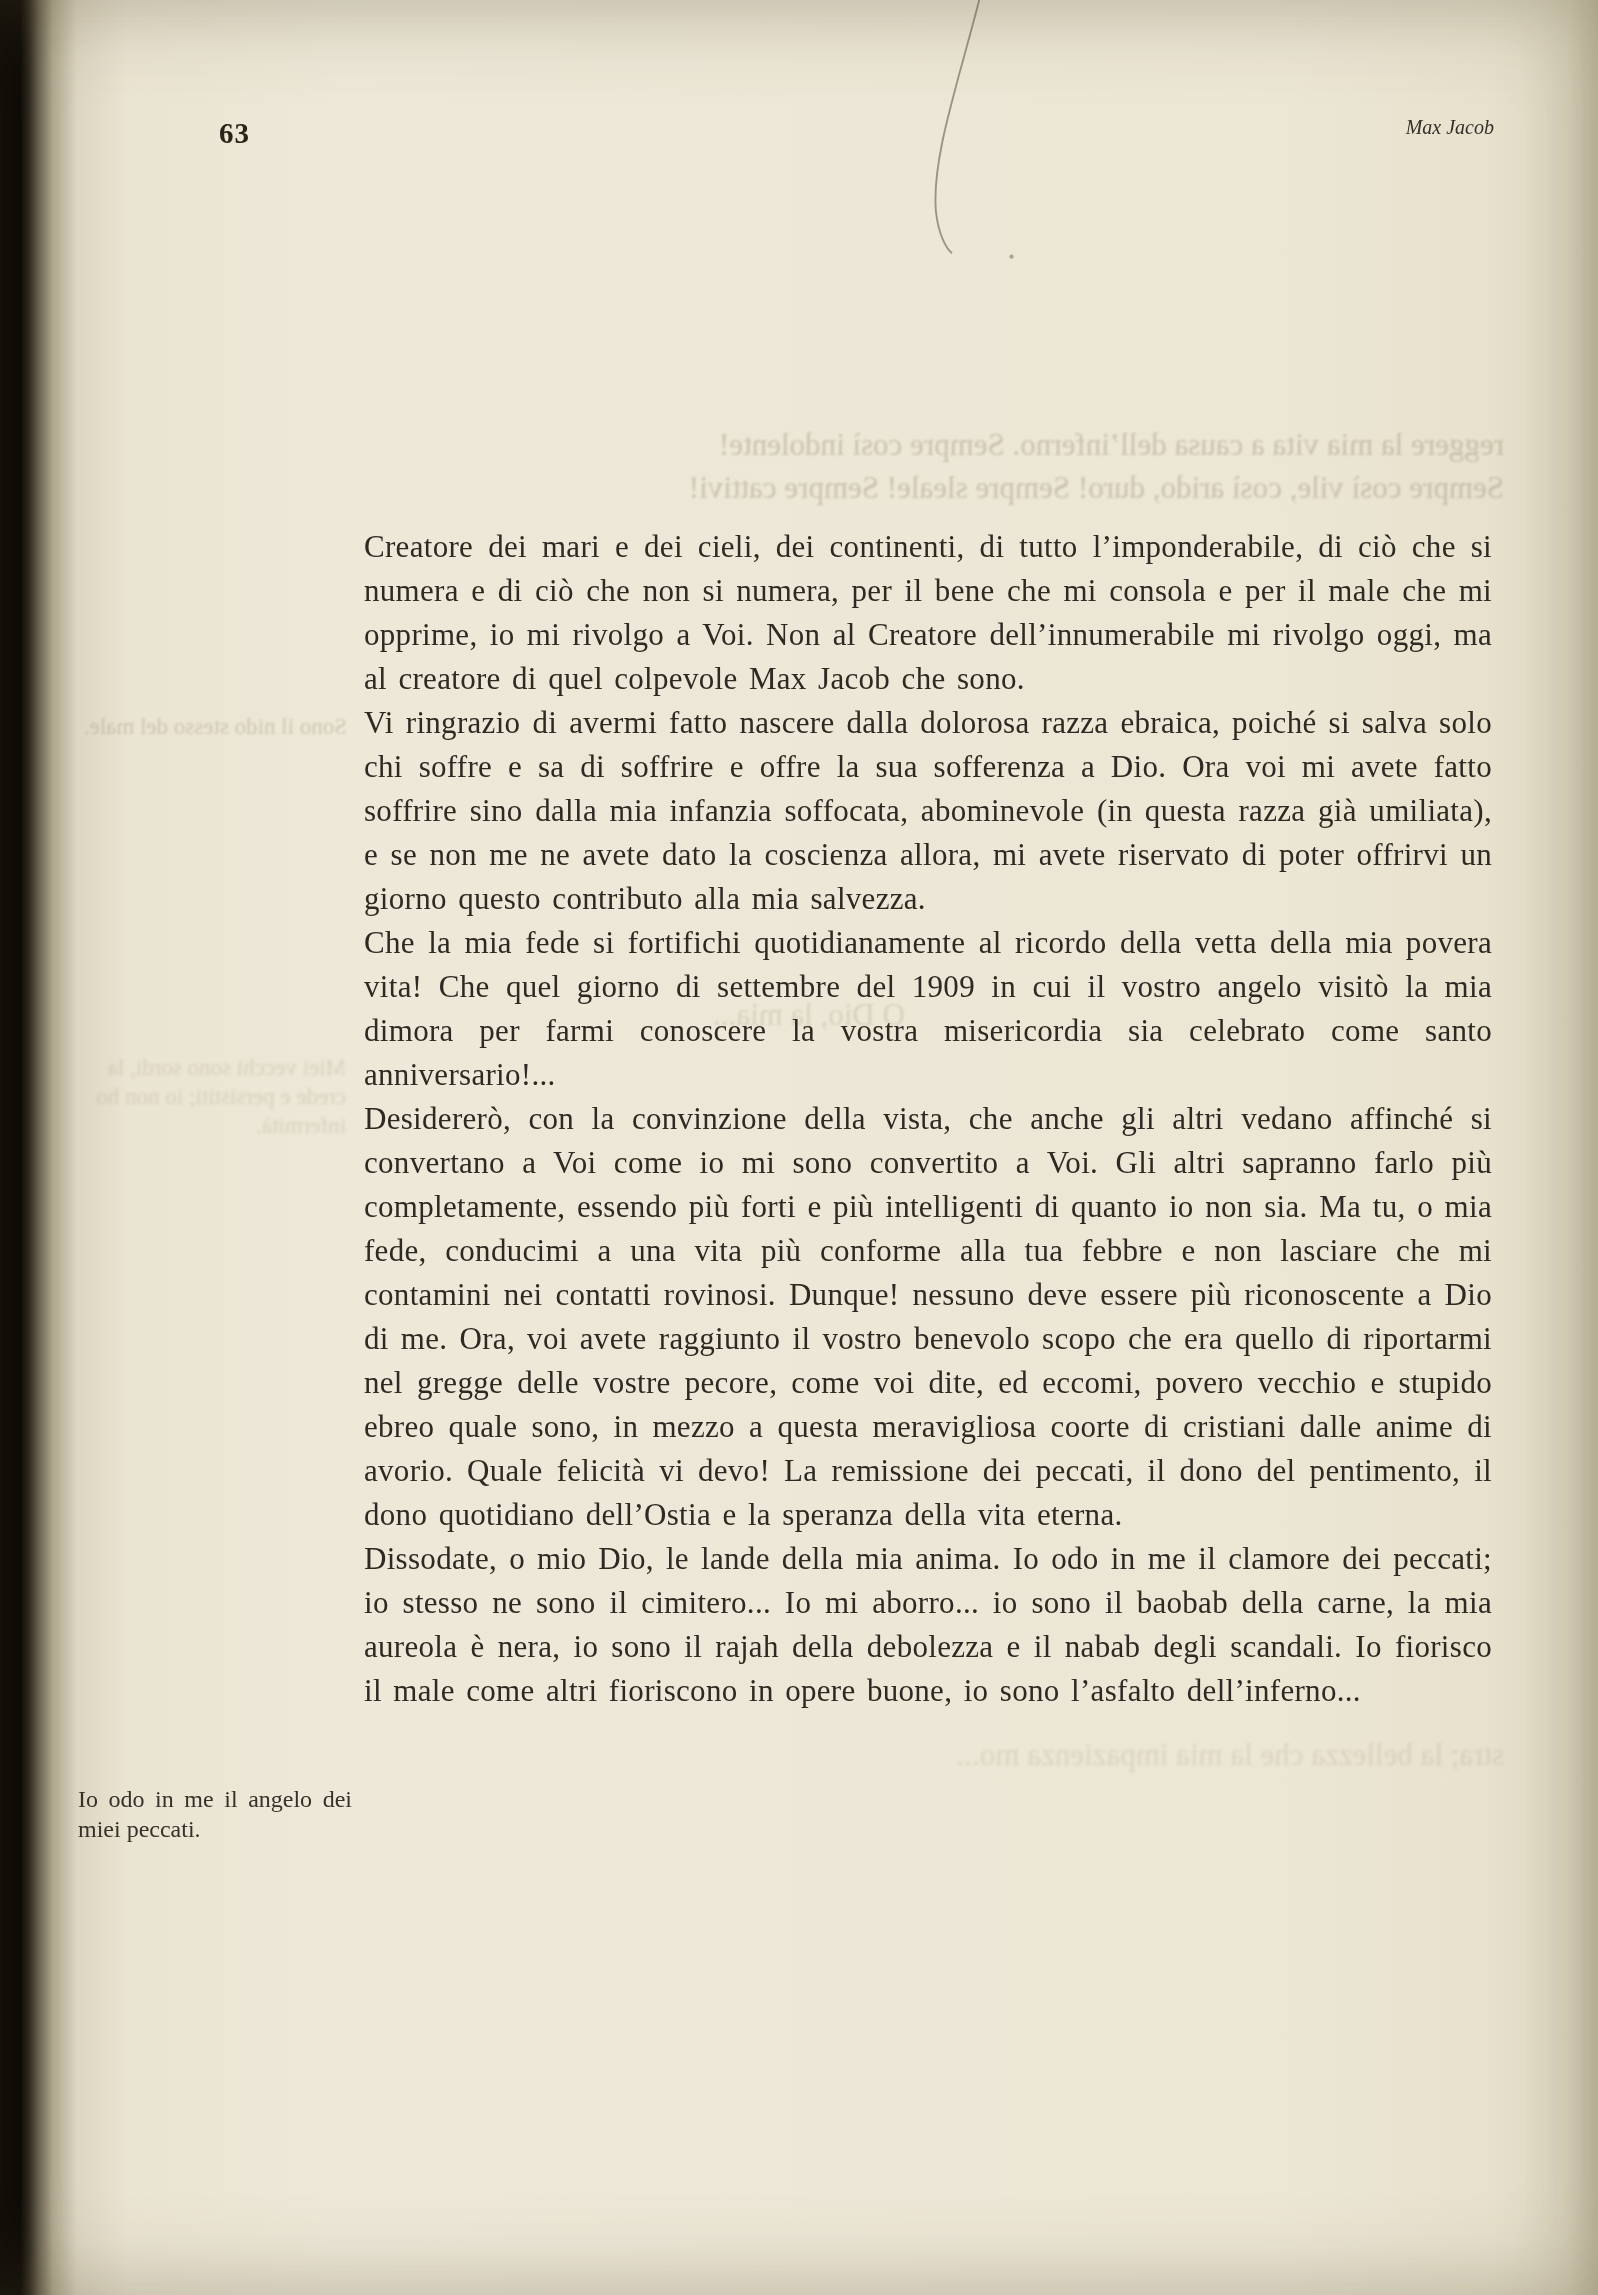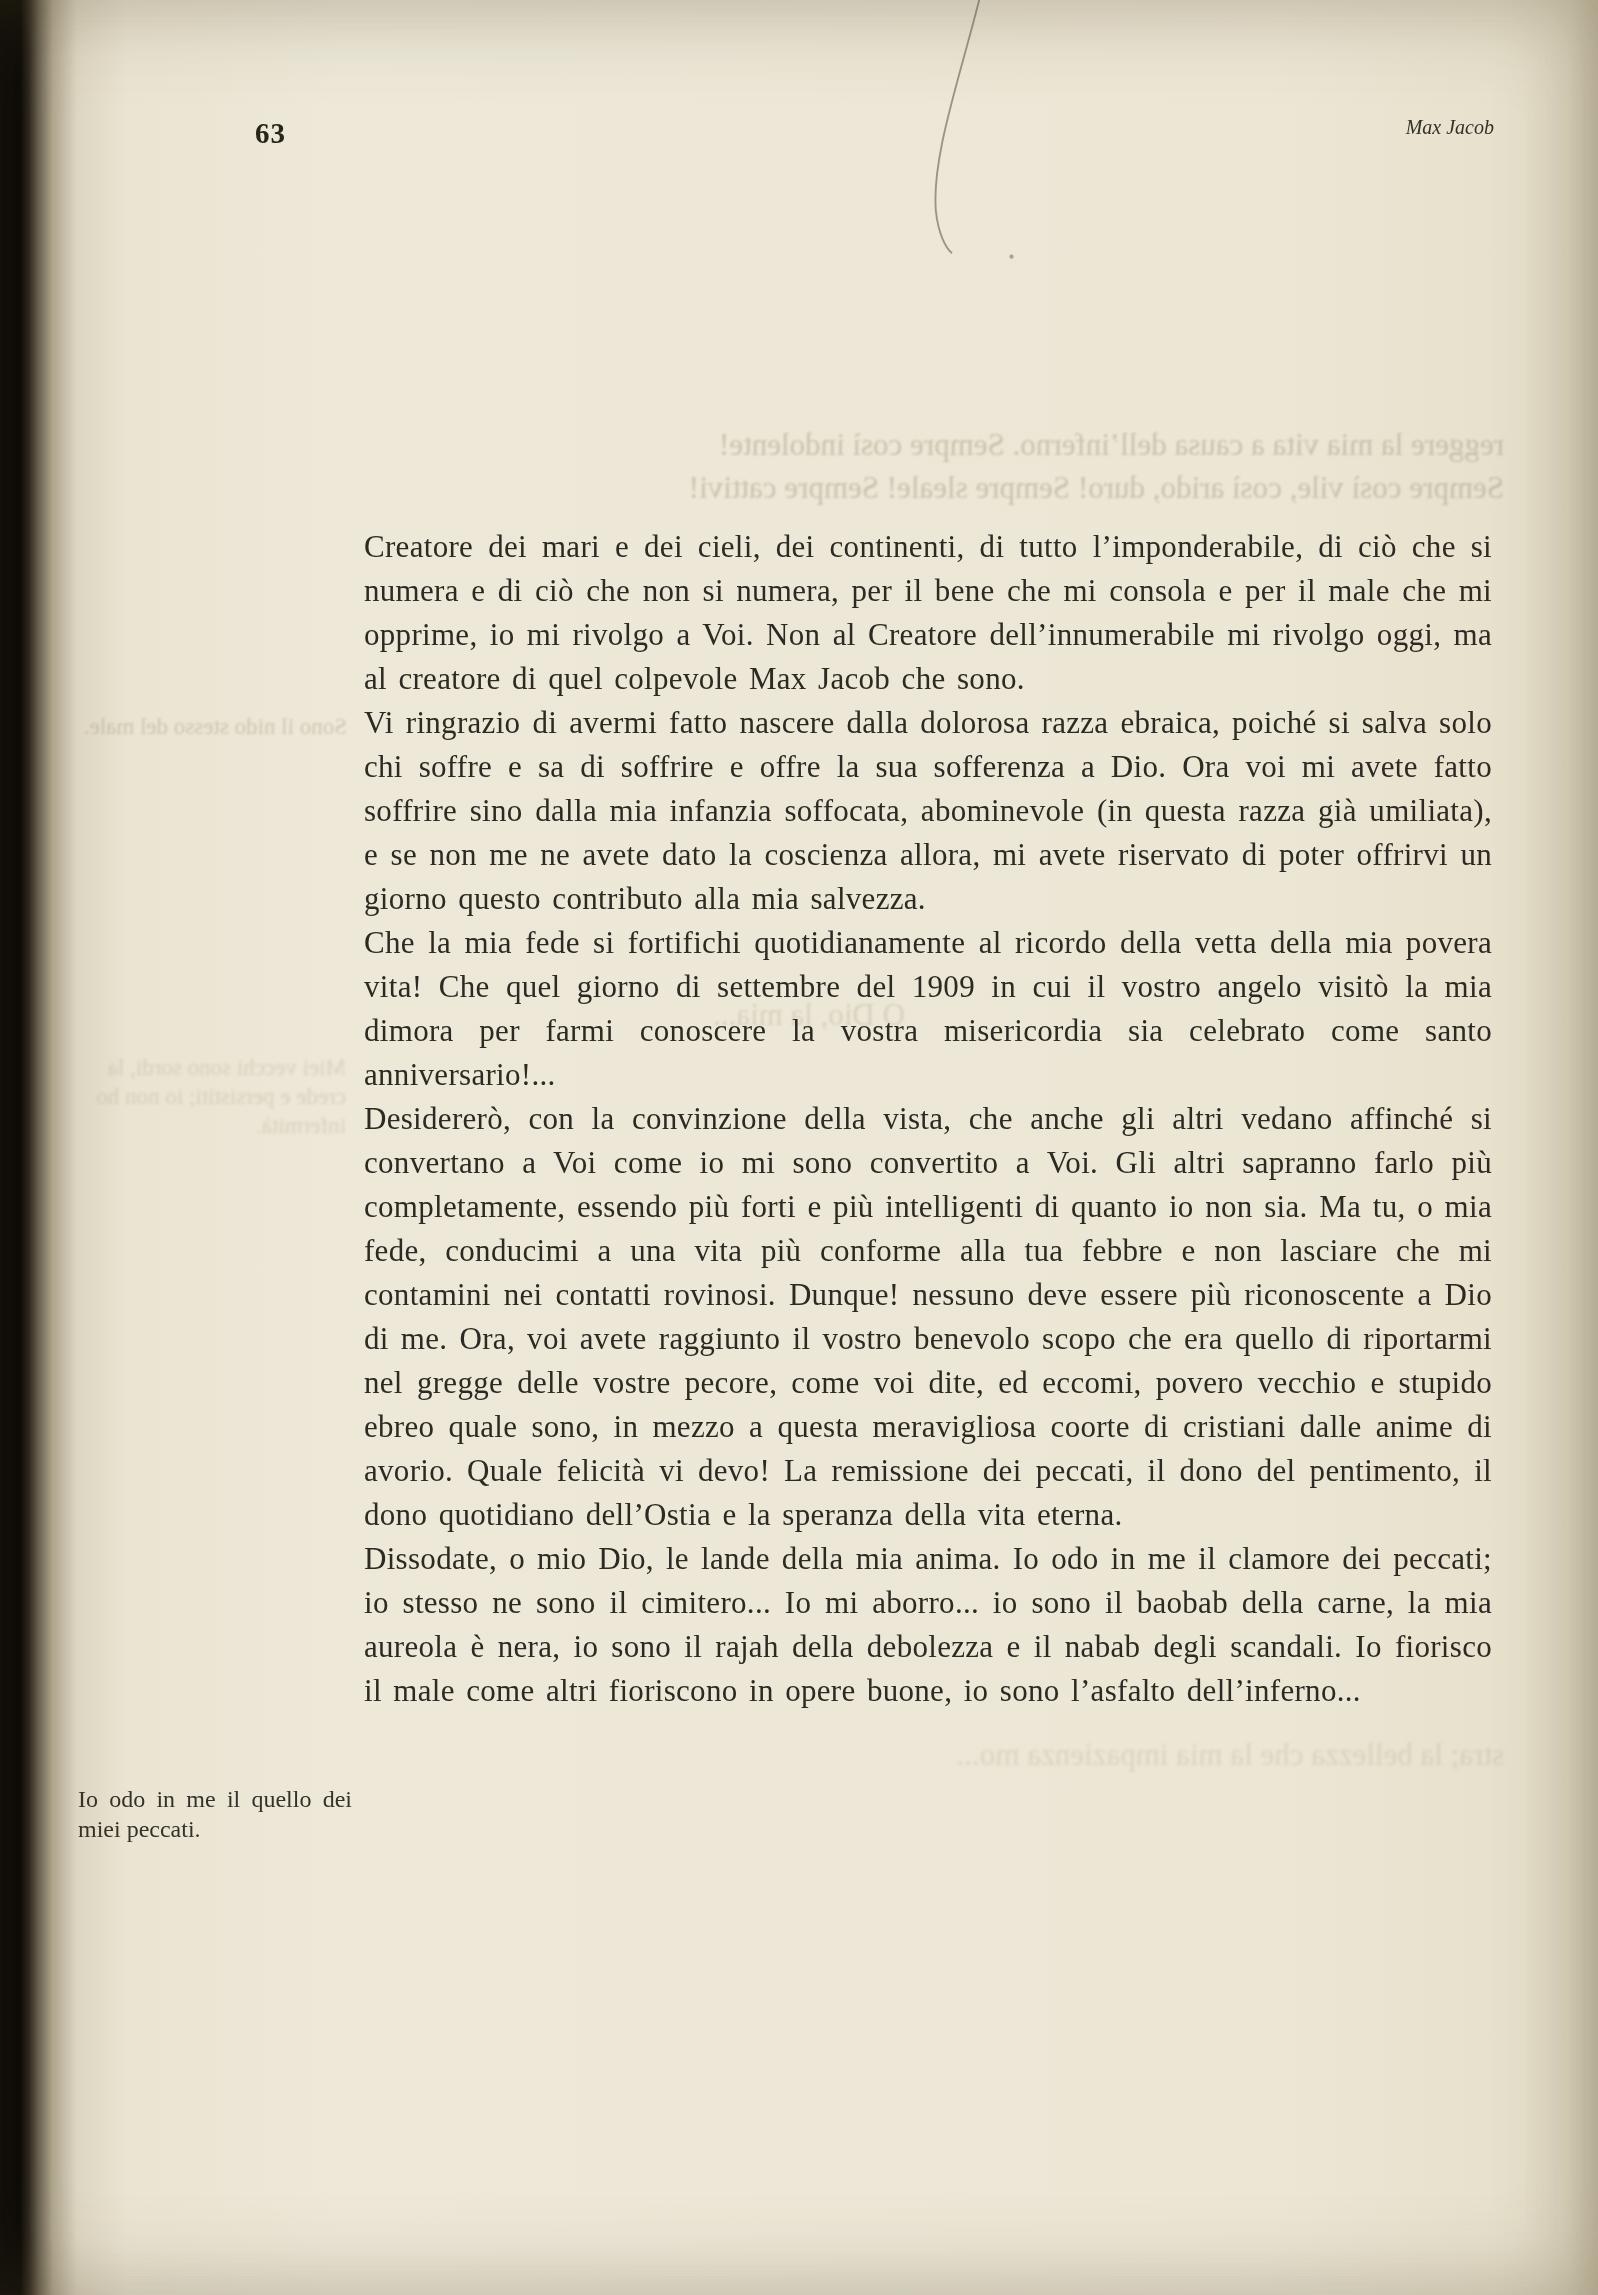--- a/index.html
+++ b/index.html
@@ -18,21 +18,21 @@
       #ece6d5 1275px, #e7e1cd 1488px, #ddd6c0 1569px, #cfc7b0 1598px);
   }
   #scan::after {
     content: ""; position: absolute; inset: 0; pointer-events: none;
     box-shadow: inset 0 30px 77px rgba(92,79,52,.16),
                 inset 0 -30px 77px rgba(92,79,52,.14),
                 inset -21px 0 60px rgba(92,79,52,.10);
   }
   .pageno {
     position: absolute; left: 219px; top: 117px;
-    font-size: 29px; font-weight: bold; letter-spacing: 0.9px; color: #272419; margin-left: 36px;
+    font-size: 29px; font-weight: bold; letter-spacing: 0.9px; color: #272419;
   }
   .runhead {
     position: absolute; right: 104px; top: 116px;
     font-size: 20px; font-style: italic; color: #33302a; font-family: Liberation Serif, serif;
   }
   .bodytext {
     position: absolute; left: 364px; top: 525px; width: 1128px;
     font-size: 31px; line-height: 44px; text-align: justify;
     letter-spacing: 0.3px; word-spacing: 3.4px; color: #2d2a23; z-index: 2;
   }
@@ -67,21 +67,21 @@
   <div class="bleed b0">reggere la mia vita a causa dell’inferno. Sempre così indolente!</div>
   <div class="bleed b1">Sempre così vile, così arido, duro! Sempre sleale! Sempre cattivi!</div>
   <div class="bleed b2">Sono il nido stesso del male.</div>
   <div class="bleed b3">Miei vecchi sono sordi, la crede e persistiti; io non ho infermità.</div>
   <div class="bleed b4">O Dio, la mia...</div>
   <div class="bleed b5">stra; la bellezza che la mia impazienza mo...</div>
 
   <div class="pageno">63</div>
   <div class="runhead">Max Jacob</div>
 
-  <div class="note n2">Io odo in me il quello dei miei peccati.</div>
+  <div class="note n2">Io odo in me il angelo dei miei peccati.</div>
 
   <div class="bodytext">
     <p>Creatore dei mari e dei cieli, dei continenti, di tutto l’imponderabile, di ciò che si numera e di ciò che non si numera, per il bene che mi consola e per il male che mi opprime, io mi rivolgo a Voi. Non al Creatore dell’innumerabile mi rivolgo oggi, ma al creatore di quel colpevole Max Jacob che sono.</p>
     <p>Vi ringrazio di avermi fatto nascere dalla dolorosa razza ebraica, poiché si salva solo chi soffre e sa di soffrire e offre la sua sofferenza a Dio. Ora voi mi avete fatto soffrire sino dalla mia infanzia soffocata, abominevole (in questa razza già umiliata), e se non me ne avete dato la coscienza allora, mi avete riservato di poter offrirvi un giorno questo contributo alla mia salvezza.</p>
     <p>Che la mia fede si fortifichi quotidianamente al ricordo della vetta della mia povera vita! Che quel giorno di settembre del 1909 in cui il vostro angelo visitò la mia dimora per farmi conoscere la vostra misericordia sia celebrato come santo anniversario!...</p>
     <p>Desidererò, con la convinzione della vista, che anche gli altri vedano affinché si convertano a Voi come io mi sono convertito a Voi. Gli altri sapranno farlo più completamente, essendo più forti e più intelligenti di quanto io non sia. Ma tu, o mia fede, conducimi a una vita più conforme alla tua febbre e non lasciare che mi contamini nei contatti rovinosi. Dunque! nessuno deve essere più riconoscente a Dio di me. Ora, voi avete raggiunto il vostro benevolo scopo che era quello di riportarmi nel gregge delle vostre pecore, come voi dite, ed eccomi, povero vecchio e stupido ebreo quale sono, in mezzo a questa meravigliosa coorte di cristiani dalle anime di avorio. Quale felicità vi devo! La remissione dei peccati, il dono del pentimento, il dono quotidiano dell’Ostia e la speranza della vita eterna.</p>
     <p>Dissodate, o mio Dio, le lande della mia anima. Io odo in me il clamore dei peccati; io stesso ne sono il cimitero... Io mi aborro... io sono il baobab della carne, la mia aureola è nera, io sono il rajah della debolezza e il nabab degli scandali. Io fiorisco il male come altri fioriscono in opere buone, io sono l’asfalto dell’inferno...</p>
   </div>
 
   <svg class="hair" width="1598" height="2295" viewBox="0 0 1880 2700">

